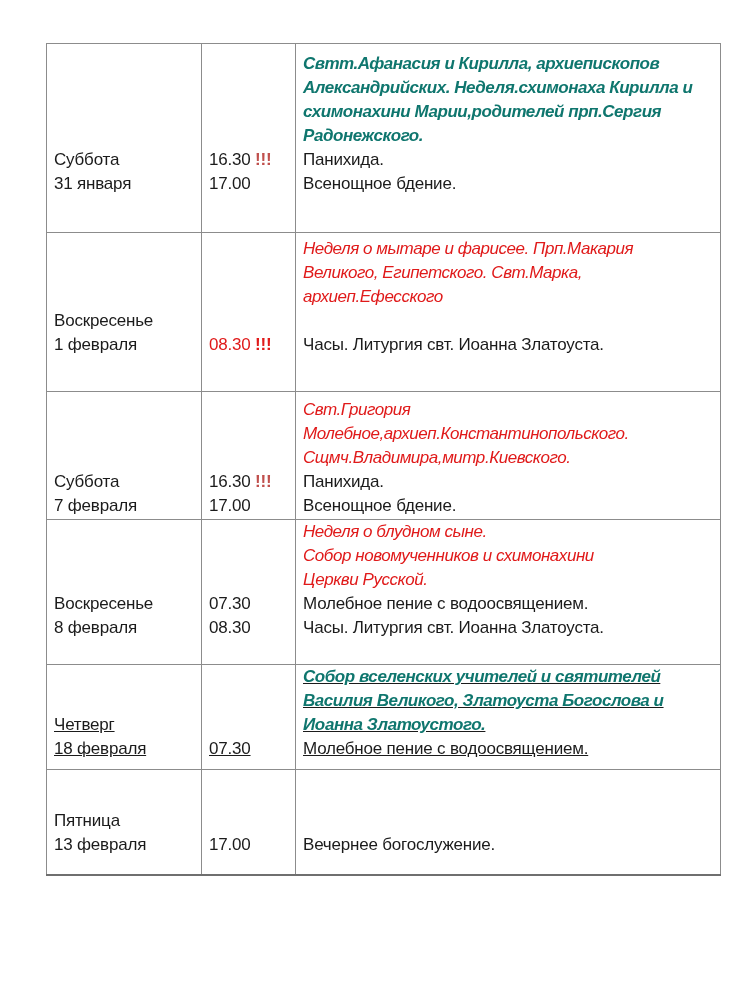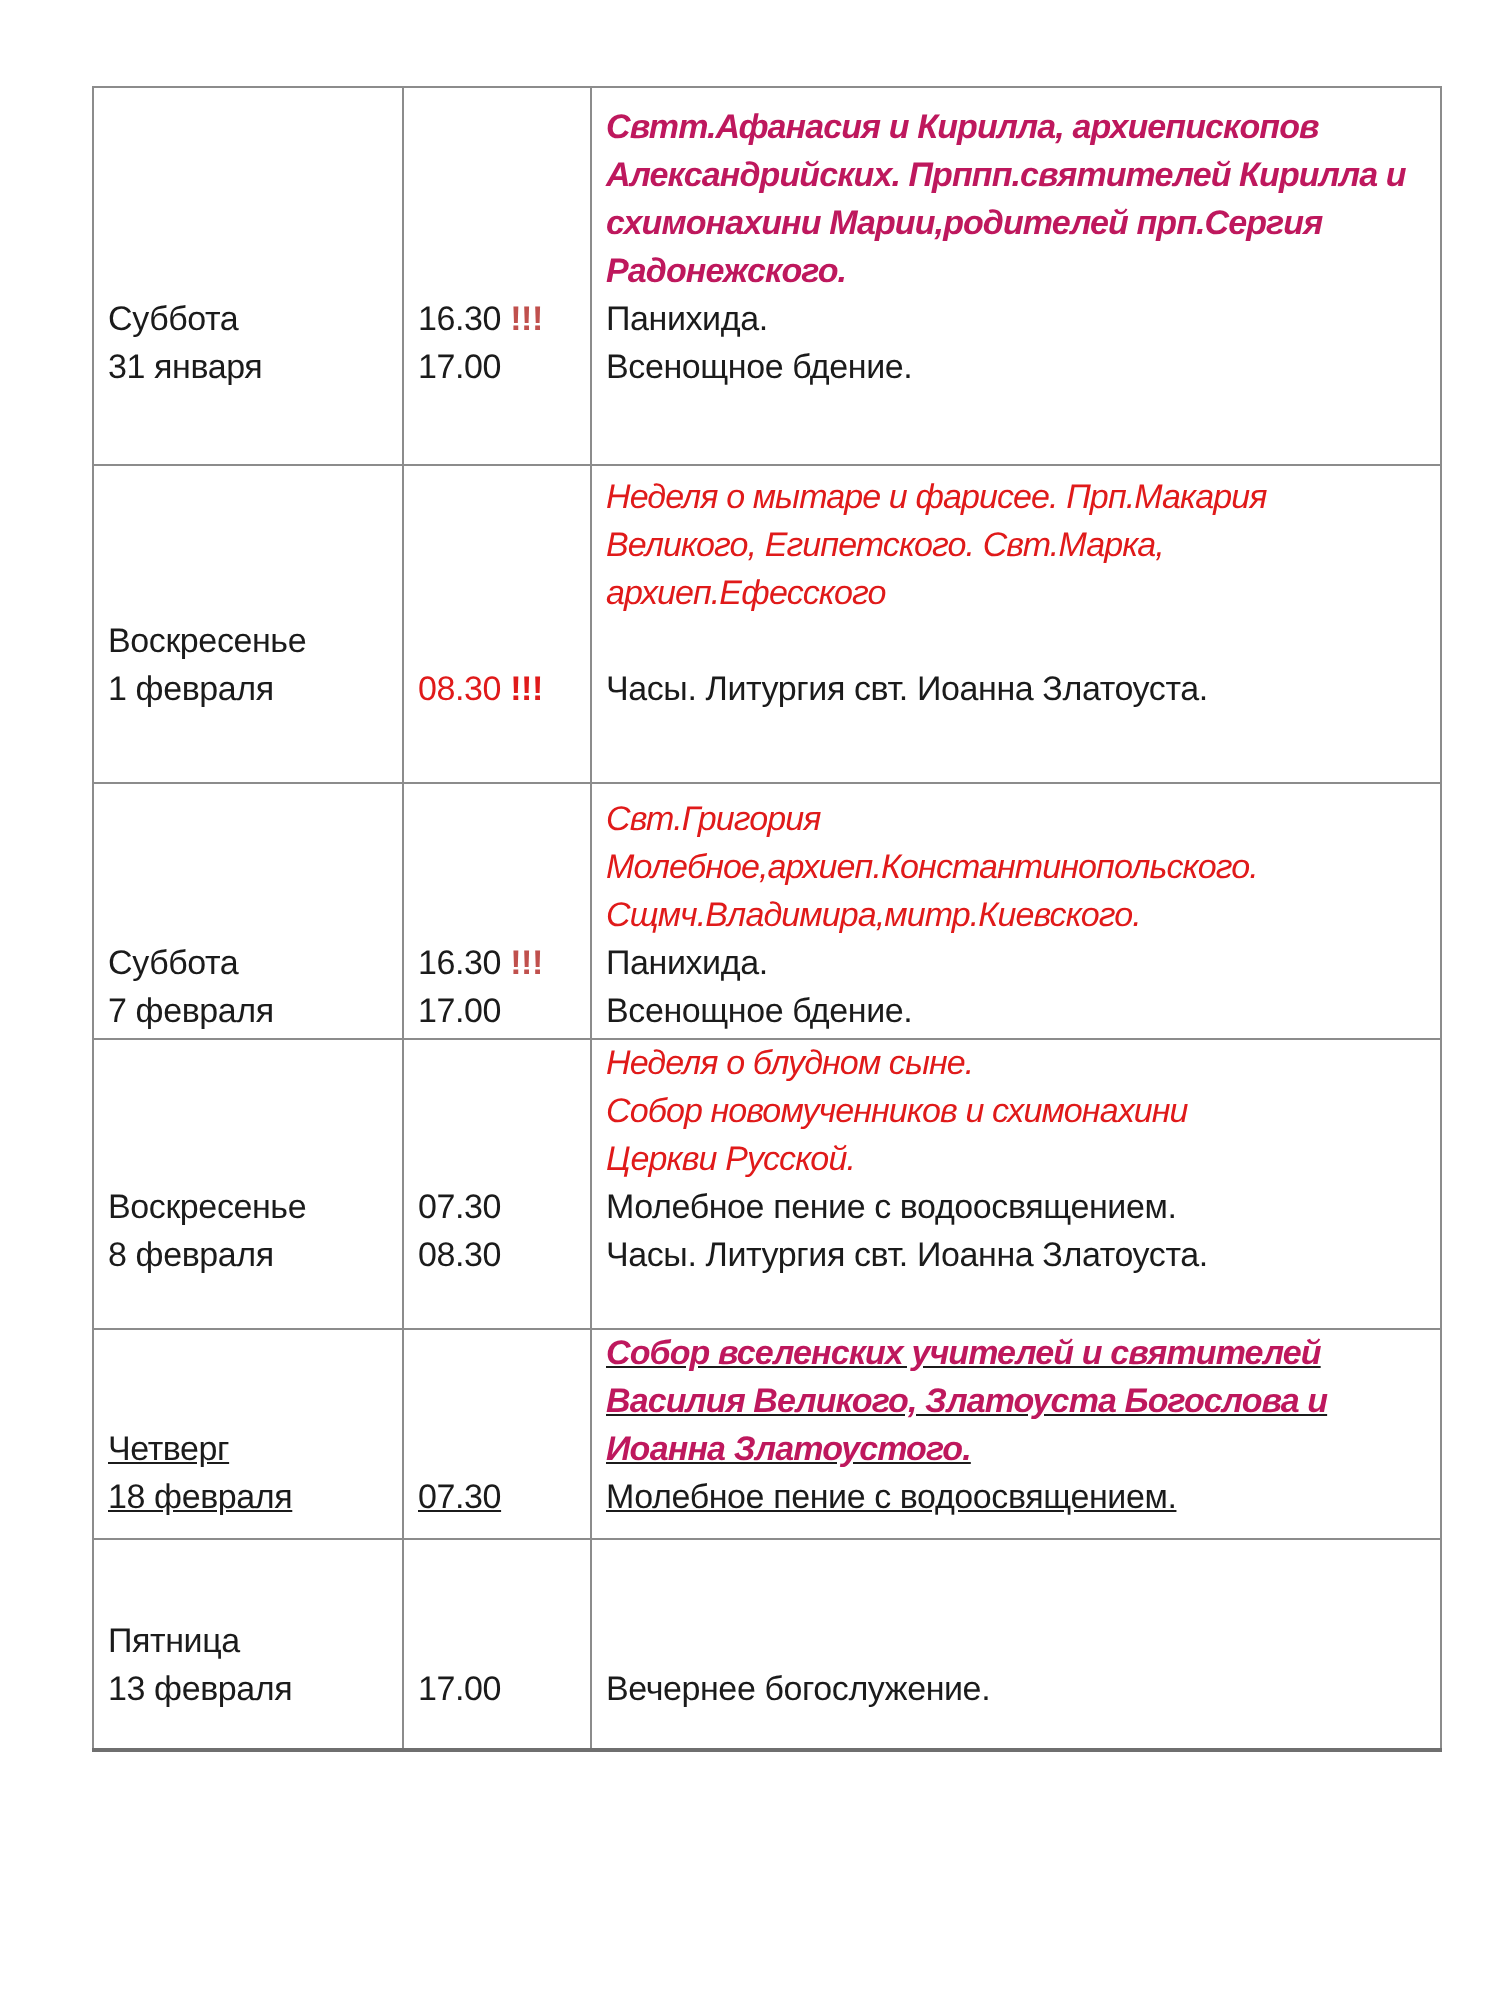--- a/index.html
+++ b/index.html
@@ -13,21 +13,21 @@
   }
   td{
     border:1px solid #8c8c8c;
     vertical-align:bottom;
     padding:0 4px 0 7px;
   }
   tr.last td{border-bottom:2px solid #6f6f6f;}
   .ln{
     font-size:17px;line-height:24px;white-space:nowrap;letter-spacing:-0.2px;
   }
-  .b-black{font-weight:bold;font-style:italic;letter-spacing:-0.45px;color:#be185d;}
+  .b-black{font-weight:bold;font-style:italic;letter-spacing:-0.45px;color:#0f766e;}
   .b-red{font-weight:normal;font-style:italic;letter-spacing:-0.45px;color:#e01a1a;}
   .t-red{color:#e01a1a;}
   .mark{font-weight:bold;color:#c0504d;}
   .mark-bright{font-weight:bold;color:#e01a1a;}
   .spacer{height:24px;}
   
   .pb-r0 td{padding-bottom:36px;}
   .pb-r1 td{padding-bottom:34px;}
   .pb-r2 td{padding-bottom:1px;}
   .pb-r3 td{padding-bottom:24px;}
@@ -49,21 +49,21 @@
     <td>
       <div class="ln">Суббота</div>
       <div class="ln">31 января</div>
     </td>
     <td>
       <div class="ln"><span>16.30</span> <span class="mark">!!!</span></div>
       <div class="ln"><span>17.00</span></div>
     </td>
     <td>
       <div class="ln b-black">Свтт.Афанасия и Кирилла, архиепископов</div>
-      <div class="ln b-black">Александрийских. Прппп.святителей Кирилла и</div>
+      <div class="ln b-black">Александрийских. Неделя.схимонаха Кирилла и</div>
       <div class="ln b-black">схимонахини Марии,родителей прп.Сергия</div>
       <div class="ln b-black">Радонежского.</div>
       <div class="ln">Панихида.</div>
       <div class="ln">Всенощное бдение.</div>
     </td>
   </tr>
 
   <tr class="pb-r1" style="height:159px">
     <td>
       <div class="ln">Воскресенье</div>

